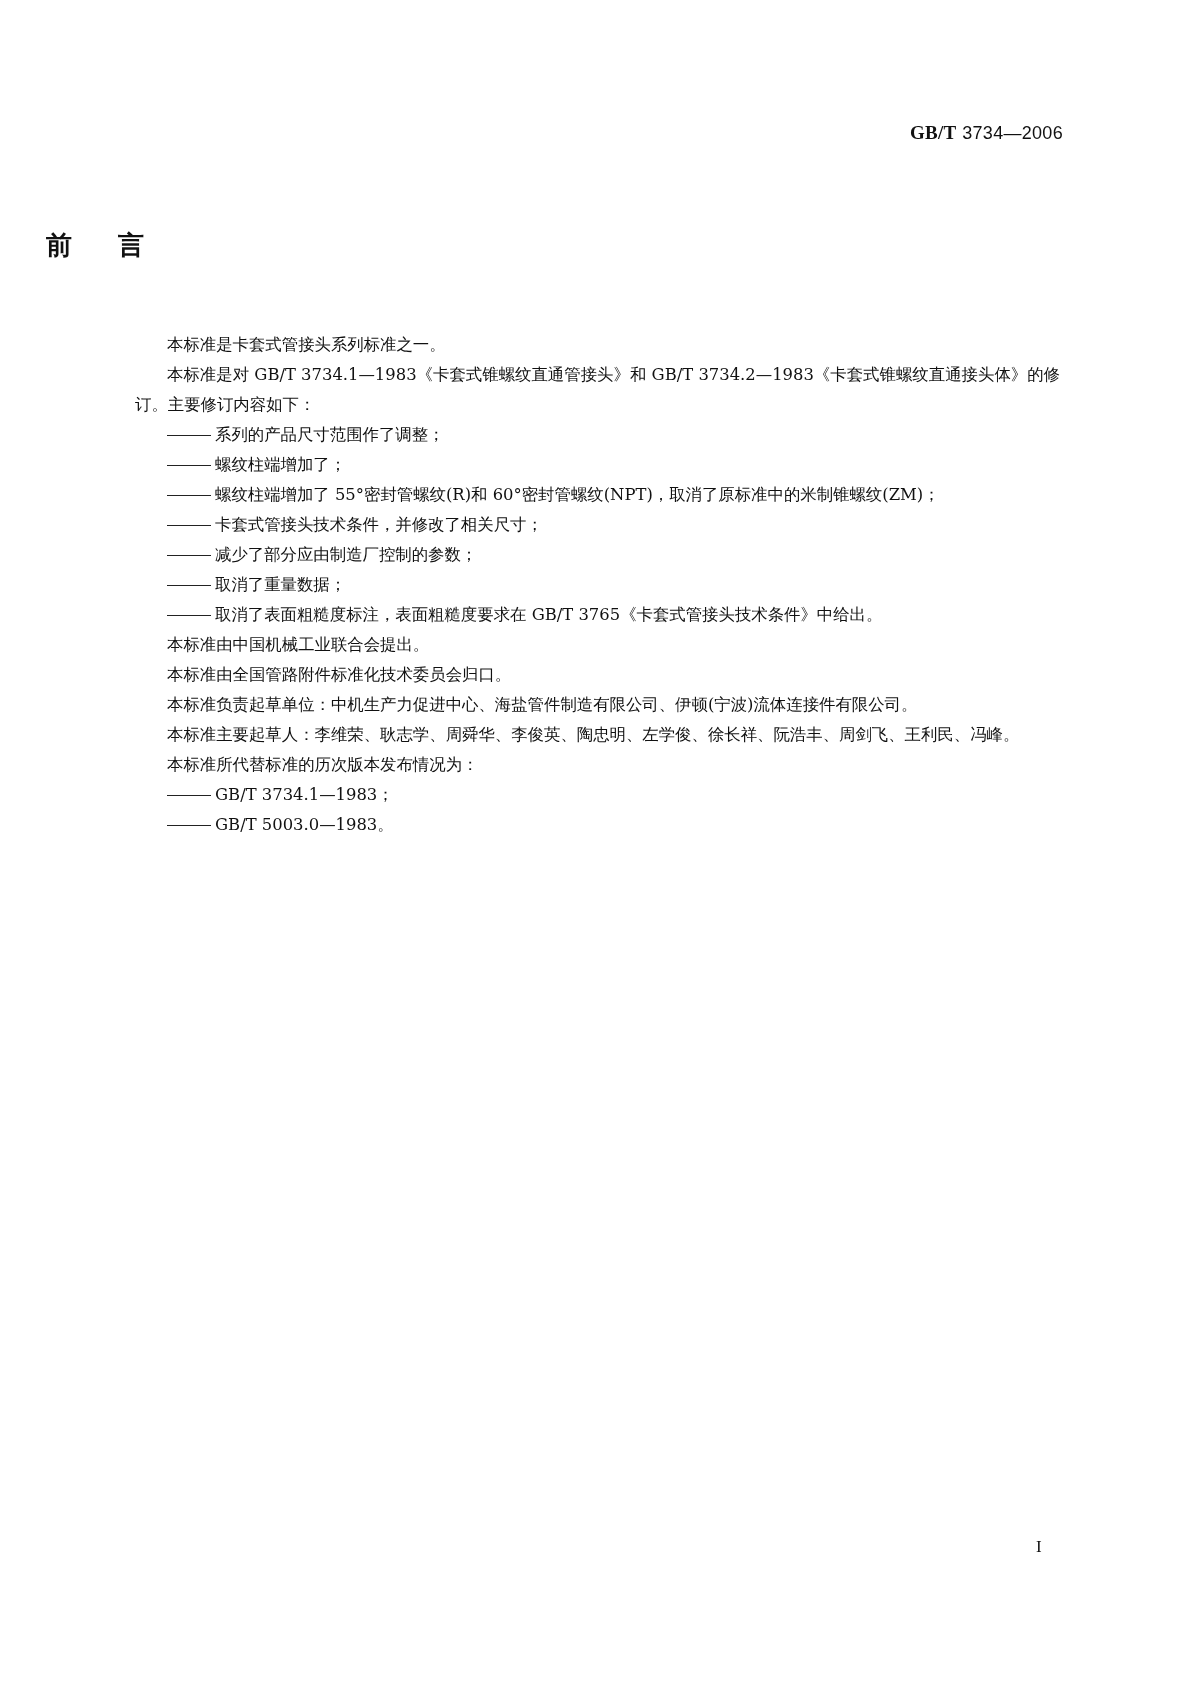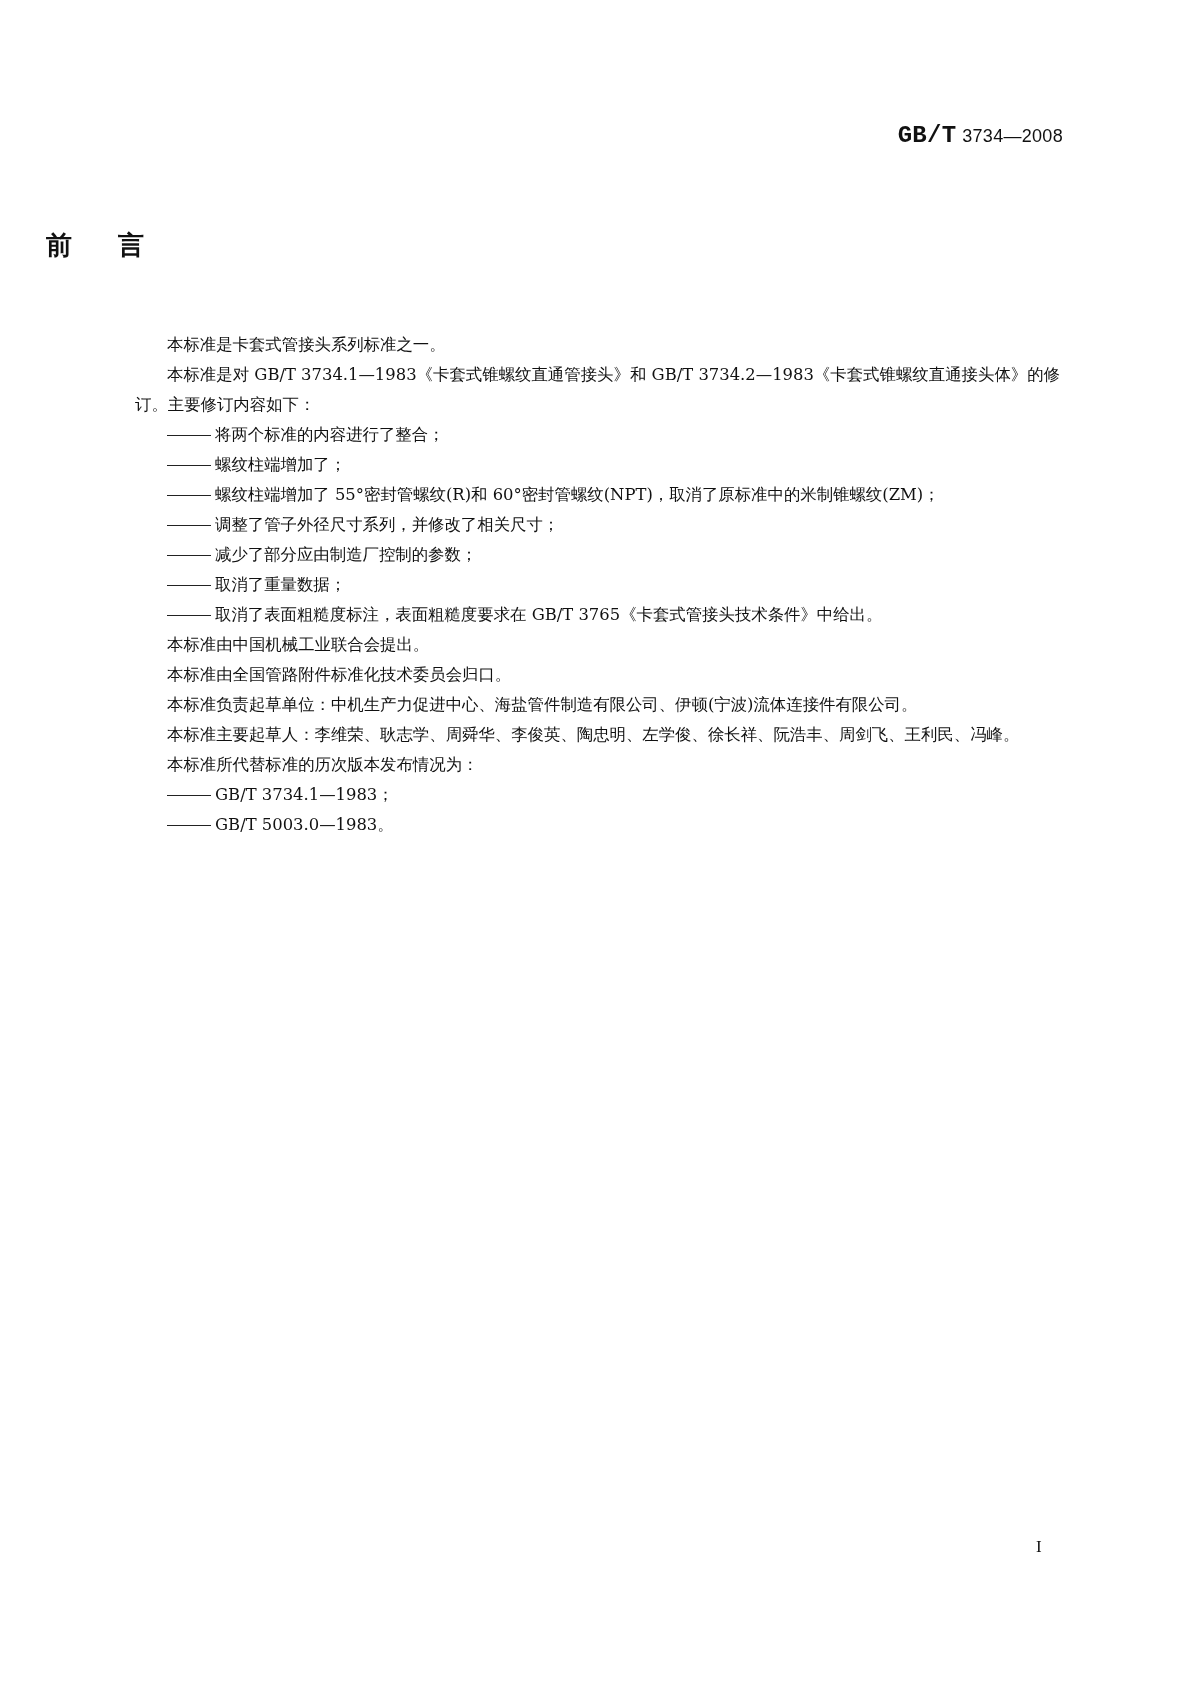--- a/index.html
+++ b/index.html
@@ -1,46 +1,46 @@
 <!DOCTYPE html>
 <html><head>
   <meta charset="utf-8">
   <style>
     html, body { margin: 0; padding: 0; background: #ffffff; }
     body { width: 1191px; height: 1684px; position: relative; overflow: hidden;
            font-family: "DejaVu Serif", "Liberation Serif", serif; color: #111; }
     .std-no { position: absolute; top: 122px; right: 128px; font-size: 17px; letter-spacing: 0.3px; }
-    .std-no .code { font-family: Liberation Mono, monospace; font-weight: bold; font-size: 24px; }
+    .std-no .code { font-family: Liberation Serif, serif; font-weight: bold; font-size: 19px; }
     .std-no .num { font-family: "Liberation Sans", sans-serif; font-size: 18px; }
     .title { position: absolute; top: 228px; left: 0; width: 1191px; text-align: left;
              font-family: "DejaVu Sans", sans-serif; font-weight: bold; font-size: 26px; letter-spacing: 46px; padding-left: 46px; box-sizing: border-box; }
     .body { position: absolute; top: 330px; left: 135px; width: 925px; font-size: 16.4px; line-height: 30px; }
     .p { text-indent: 32px; margin: 0; text-align: justify; }
     .item { position: relative; margin: 0; padding-left: 80px; text-align: justify; }
     .item .dash { position: absolute; left: 32px; top: 0; width: 46px; }
     .item .dash::before { content: ""; position: absolute; left: 0; right: 2px; top: 15px; border-top: 1px solid #222; }
     .page-no { position: absolute; top: 1537px; left: 1036px; font-family: "Liberation Serif", serif; font-size: 17px; }
   </style>
 </head>
 <body>
 
 <div class="std-no">
   <span class="code">GB/T</span>
-  <span class="num">3734—2008</span>
+  <span class="num">3734—2006</span>
 </div>
 
 <div class="title">前言</div>
 
 <div class="body">
   <p class="p">本标准是卡套式管接头系列标准之一。</p>
   <p class="p">本标准是对 GB/T 3734.1—1983《卡套式锥螺纹直通管接头》和 GB/T 3734.2—1983《卡套式锥螺纹直通接头体》的修订。主要修订内容如下：</p>
-  <div class="item"><span class="dash"></span><span>将两个标准的内容进行了整合；</span></div>
+  <div class="item"><span class="dash"></span><span>系列的产品尺寸范围作了调整；</span></div>
   <div class="item"><span class="dash"></span><span>螺纹柱端增加了；</span></div>
   <div class="item"><span class="dash"></span><span>螺纹柱端增加了 55°密封管螺纹(R)和 60°密封管螺纹(NPT)，取消了原标准中的米制锥螺纹(ZM)；</span></div>
-  <div class="item"><span class="dash"></span><span>调整了管子外径尺寸系列，并修改了相关尺寸；</span></div>
+  <div class="item"><span class="dash"></span><span>卡套式管接头技术条件，并修改了相关尺寸；</span></div>
   <div class="item"><span class="dash"></span><span>减少了部分应由制造厂控制的参数；</span></div>
   <div class="item"><span class="dash"></span><span>取消了重量数据；</span></div>
   <div class="item"><span class="dash"></span><span>取消了表面粗糙度标注，表面粗糙度要求在 GB/T 3765《卡套式管接头技术条件》中给出。</span></div>
   <p class="p">本标准由中国机械工业联合会提出。</p>
   <p class="p">本标准由全国管路附件标准化技术委员会归口。</p>
   <p class="p">本标准负责起草单位：中机生产力促进中心、海盐管件制造有限公司、伊顿(宁波)流体连接件有限公司。</p>
   <p class="p">本标准主要起草人：李维荣、耿志学、周舜华、李俊英、陶忠明、左学俊、徐长祥、阮浩丰、周剑飞、王利民、冯峰。</p>
   <p class="p">本标准所代替标准的历次版本发布情况为：</p>
   <div class="item"><span class="dash"></span><span>GB/T 3734.1—1983；</span></div>
   <div class="item"><span class="dash"></span><span>GB/T 5003.0—1983。</span></div>

